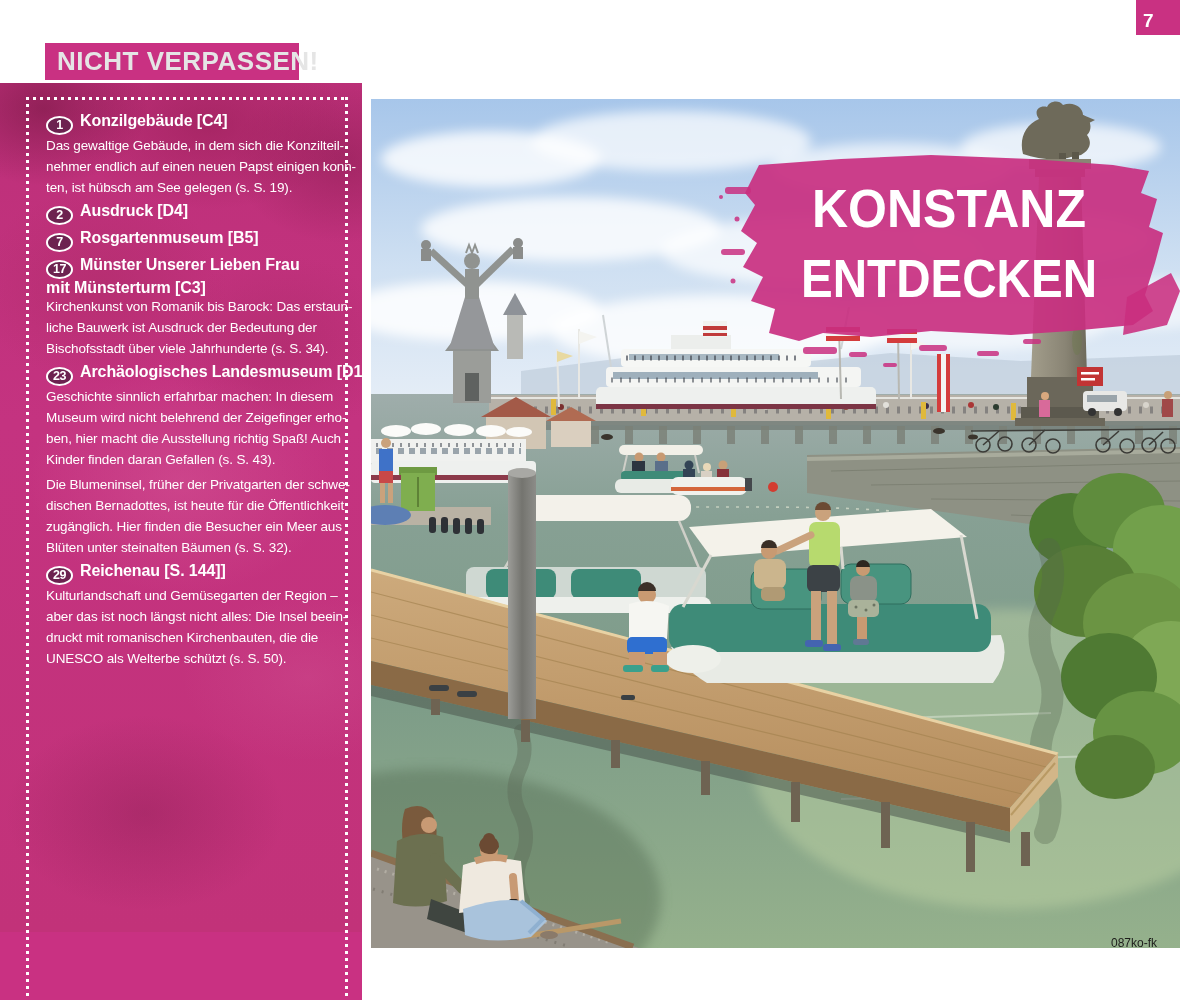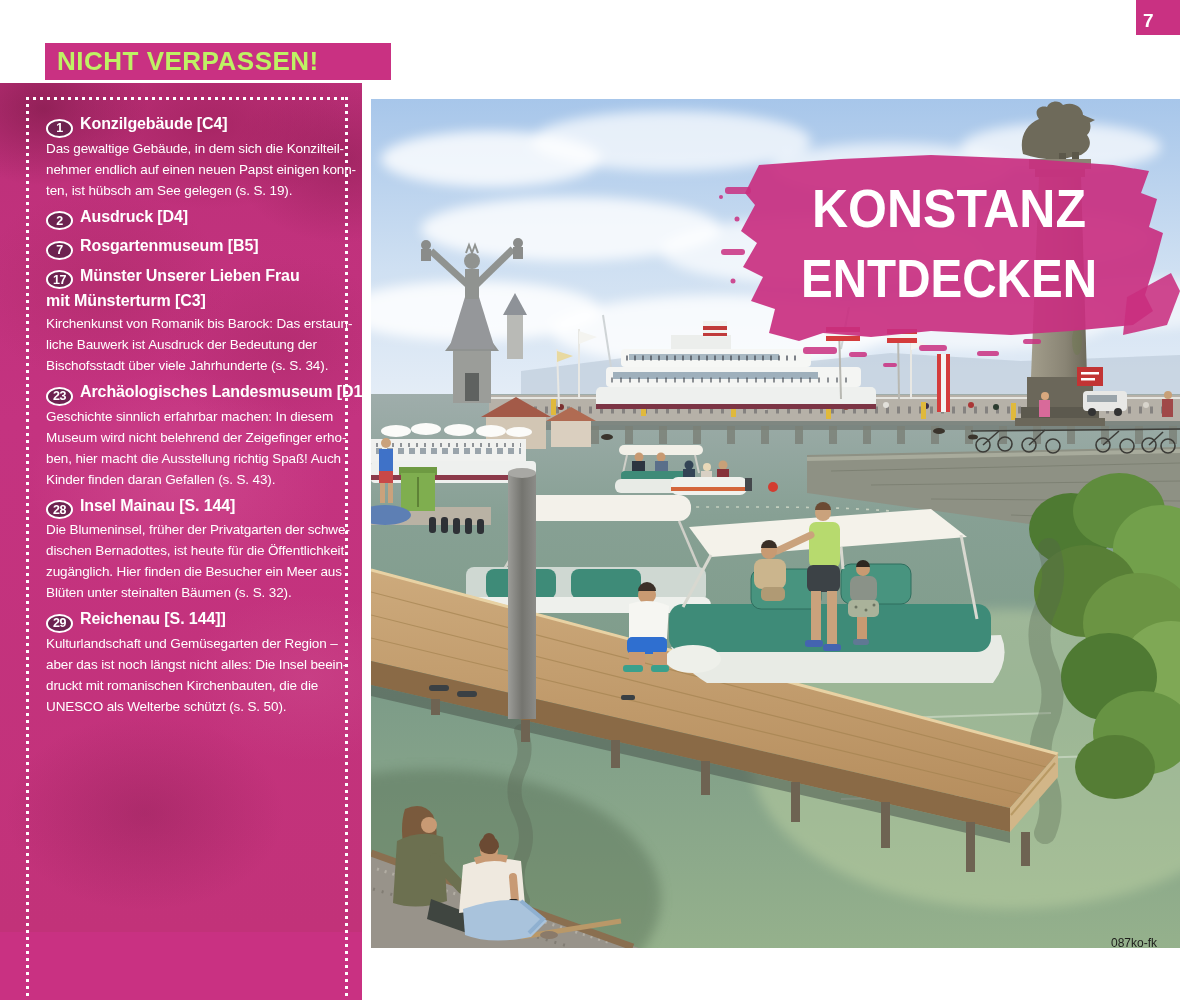--- a/index.html
+++ b/index.html
@@ -12,22 +12,22 @@
   
   .page-tab{
     position:absolute;top:0;right:0;width:44px;height:35px;
     background:#c93182;color:#fff;display:flex;align-items:flex-end;
     padding:0 0 3px 7px;box-sizing:border-box;
     font-size:19px;font-weight:bold;
   }
 
   
   .header-banner{
-    position:absolute;left:45px;top:43px;width:346px;height:37px;
-    background:#c93182;color:#bef264;display:flex;align-items:center;
+    position:absolute;left:45px;top:43px;width:254px;height:37px;
+    background:#c93182;color:#e5e5e5;display:flex;align-items:center;
     padding-left:12px;box-sizing:border-box;
     font-size:26px;font-weight:bold;letter-spacing:.5px;white-space:nowrap;
   }
 
   
   .sidebar{position:absolute;left:0;top:83px;width:362px;height:917px;}
   .sidebar-texture{
     position:absolute;left:0;top:0;width:362px;height:849px;
     background:
       radial-gradient(ellipse 150px 110px at 12% 3%, rgba(110,20,60,.55), transparent 70%),
@@ -41,21 +41,21 @@
       linear-gradient(180deg,#bd3079,#c43380 40%,#c23279);
   }
   .sidebar-solid{position:absolute;left:0;bottom:0;width:362px;height:68px;background:#c93182;}
   .dot-strip{position:absolute;background-image:radial-gradient(circle,#fff 1.6px,transparent 1.9px);background-size:7px 7px;}
   .dot-strip.left{left:24px;top:12px;bottom:0;width:5px;}
   .dot-strip.right{left:343px;top:12px;bottom:0;width:5px;}
   .dot-strip.top{left:24px;top:12px;width:324px;height:5px;}
 
   .nv-list{position:absolute;left:0;top:29px;width:362px;padding:0 14px 0 46px;box-sizing:border-box;color:#fff;}
   .nv-item{margin-bottom:4px;}
-  .nv-title{font-size:16px;line-height:24px;font-weight:bold;white-space:pre;letter-spacing:-.1px;}
+  .nv-title{font-size:16px;line-height:17px;font-weight:bold;white-space:pre;letter-spacing:-.1px;}
   .nv-badge{
     display:inline-flex;width:27px;height:19px;border:2.5px solid #fff;border-radius:50%;
     background:#6d2250;color:#fff;font-weight:bold;font-size:12.5px;letter-spacing:-.5px;
     align-items:center;justify-content:center;margin-right:7px;vertical-align:-3px;box-sizing:border-box;
   }
   .nv-body{font-size:13.5px;line-height:21px;white-space:pre;letter-spacing:-.12px;}
 
   
   .photo{position:absolute;left:371px;top:99px;width:680px;height:849px;}
   .photo svg{display:block;}
@@ -105,21 +105,20 @@
 Bischofsstadt über viele Jahrhunderte (s. S. 34).</div>
       </div>
       <div class="nv-item">
         <div class="nv-title"><span class="nv-badge">23</span><span>Archäologisches Landesmuseum [D1]</span></div>
         <div class="nv-body">Geschichte sinnlich erfahrbar machen: In diesem
 Museum wird nicht belehrend der Zeigefinger erho-
 ben, hier macht die Ausstellung richtig Spaß! Auch
 Kinder finden daran Gefallen (s. S. 43).</div>
       </div>
       <div class="nv-item">
-        <div class="nv-title"><span class="nv-badge">28</span><span>Insel Mainau [S. 144]</span></div>
         <div class="nv-body">Die Blumeninsel, früher der Privatgarten der schwe-
 dischen Bernadottes, ist heute für die Öffentlichkeit
 zugänglich. Hier finden die Besucher ein Meer aus
 Blüten unter steinalten Bäumen (s. S. 32).</div>
       </div>
       <div class="nv-item">
         <div class="nv-title"><span class="nv-badge">29</span><span>Reichenau [S. 144]]</span></div>
         <div class="nv-body">Kulturlandschaft und Gemüsegarten der Region –
 aber das ist noch längst nicht alles: Die Insel beein-
 druckt mit romanischen Kirchenbauten, die die

